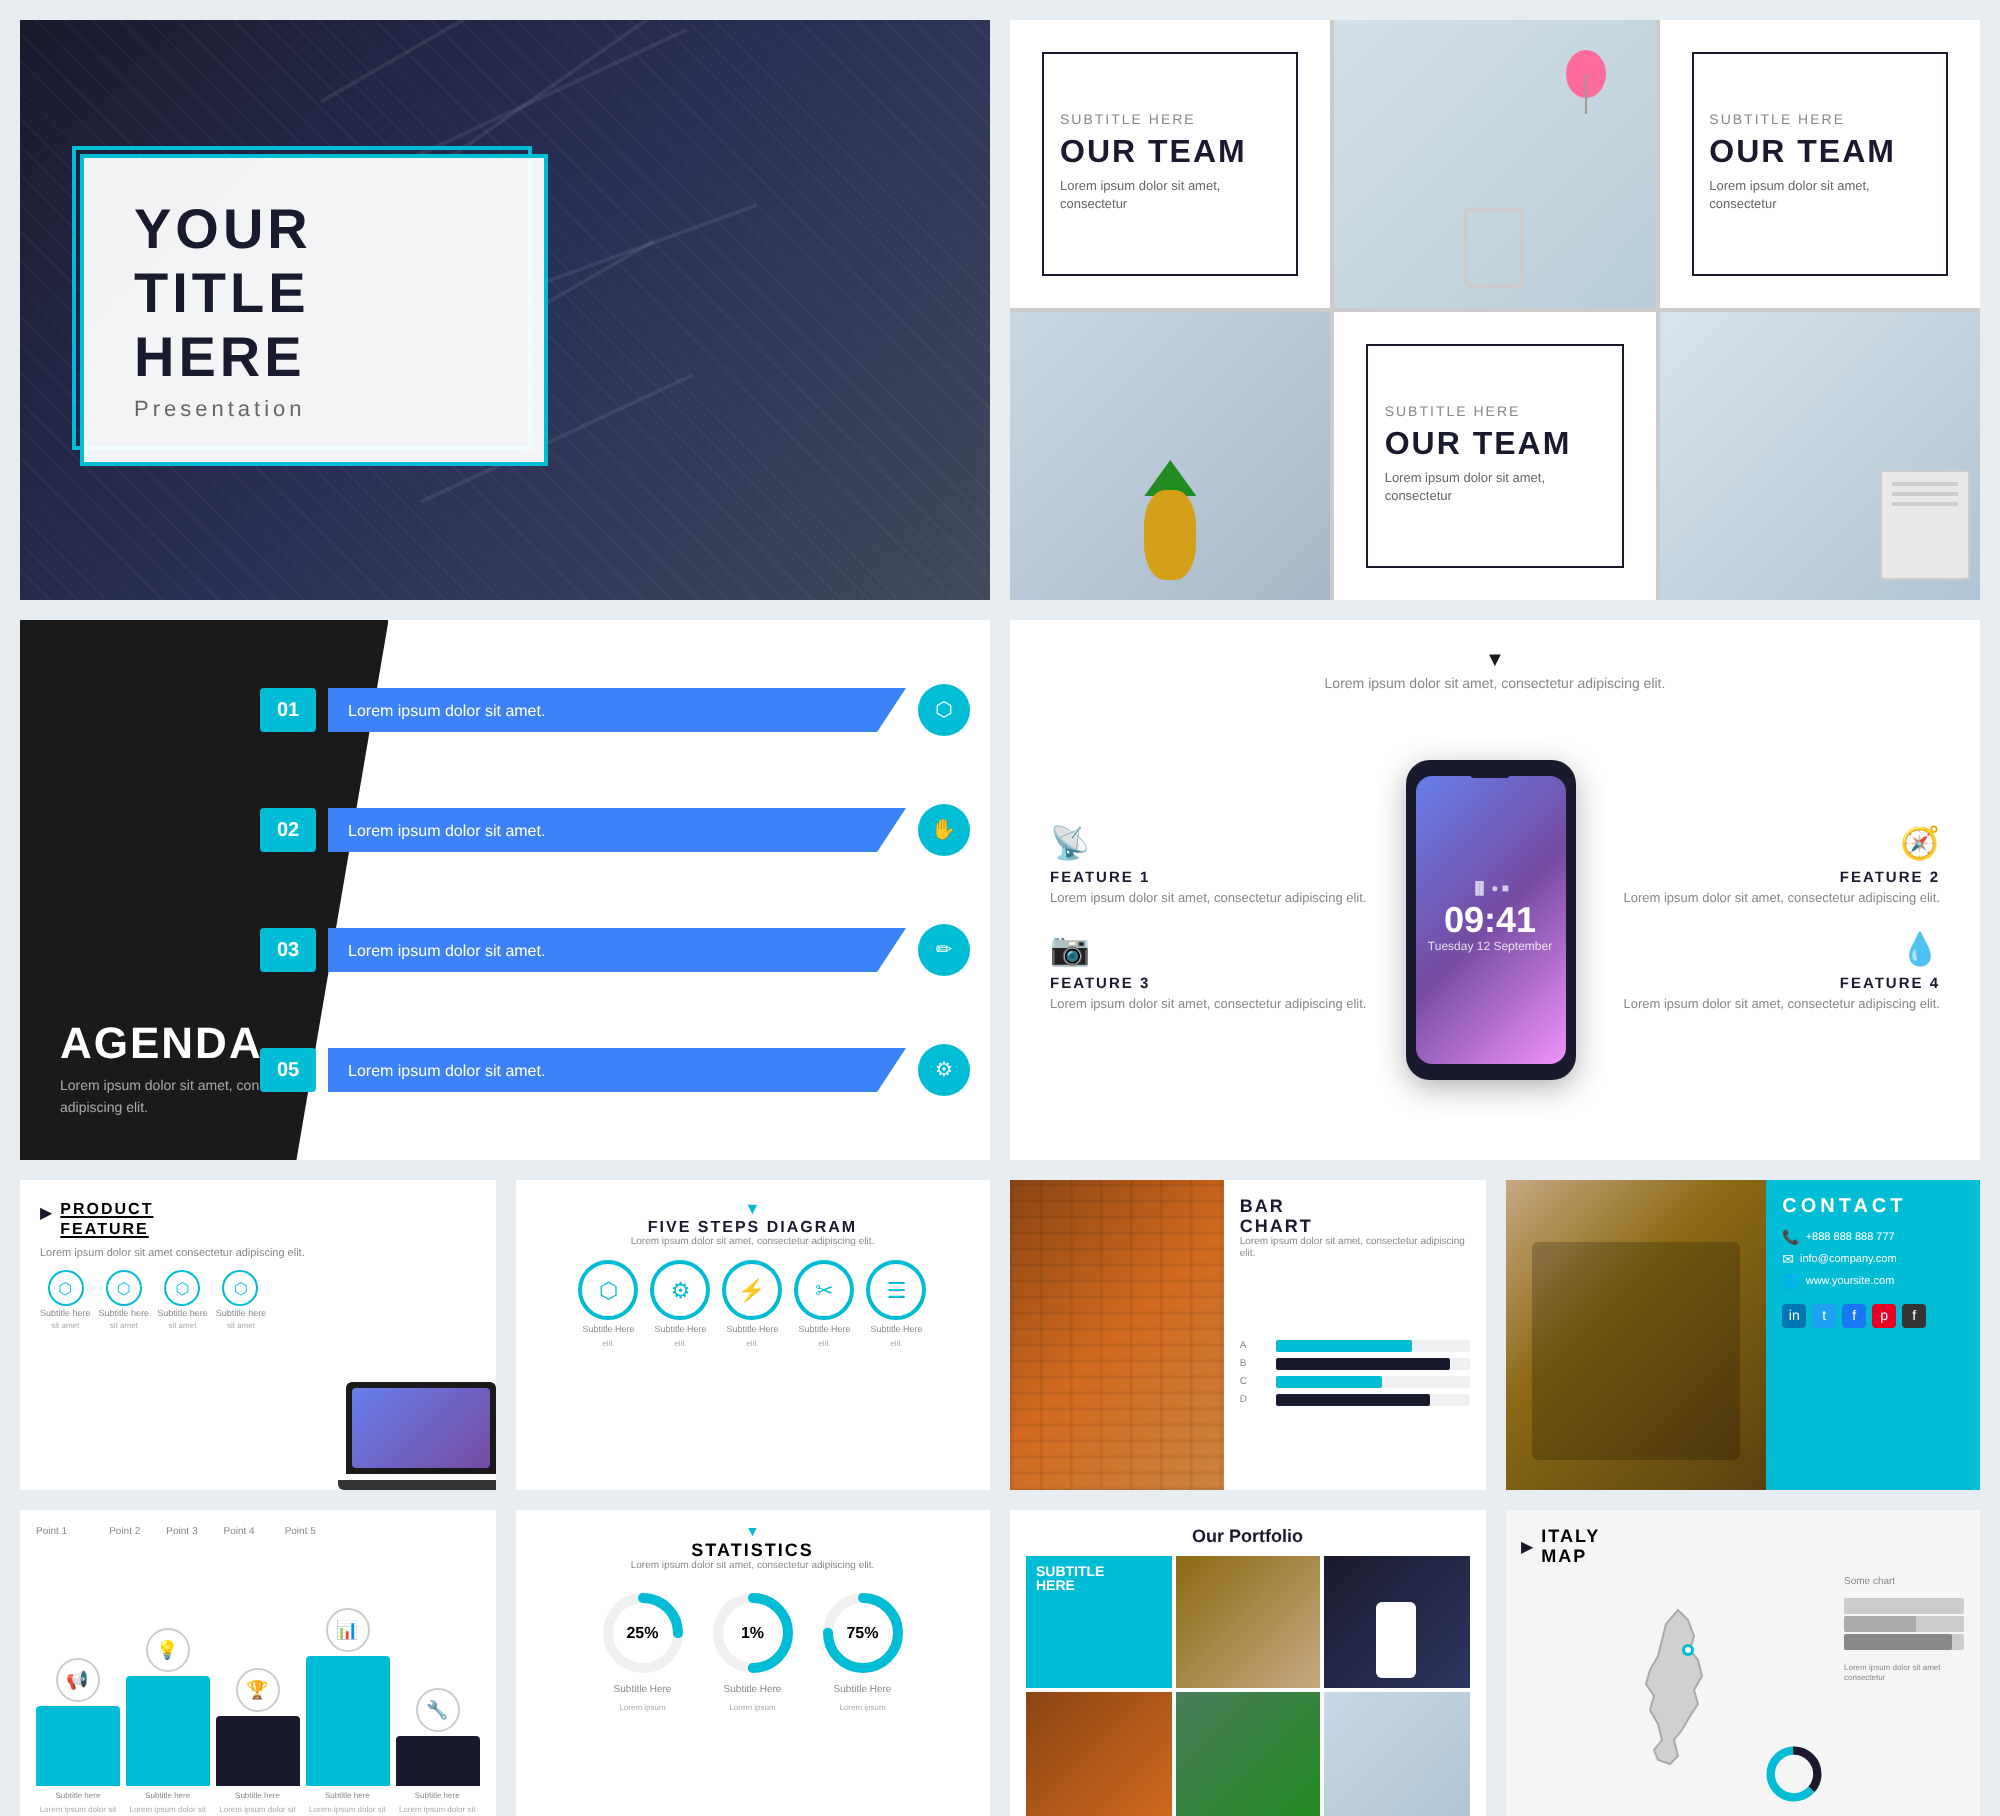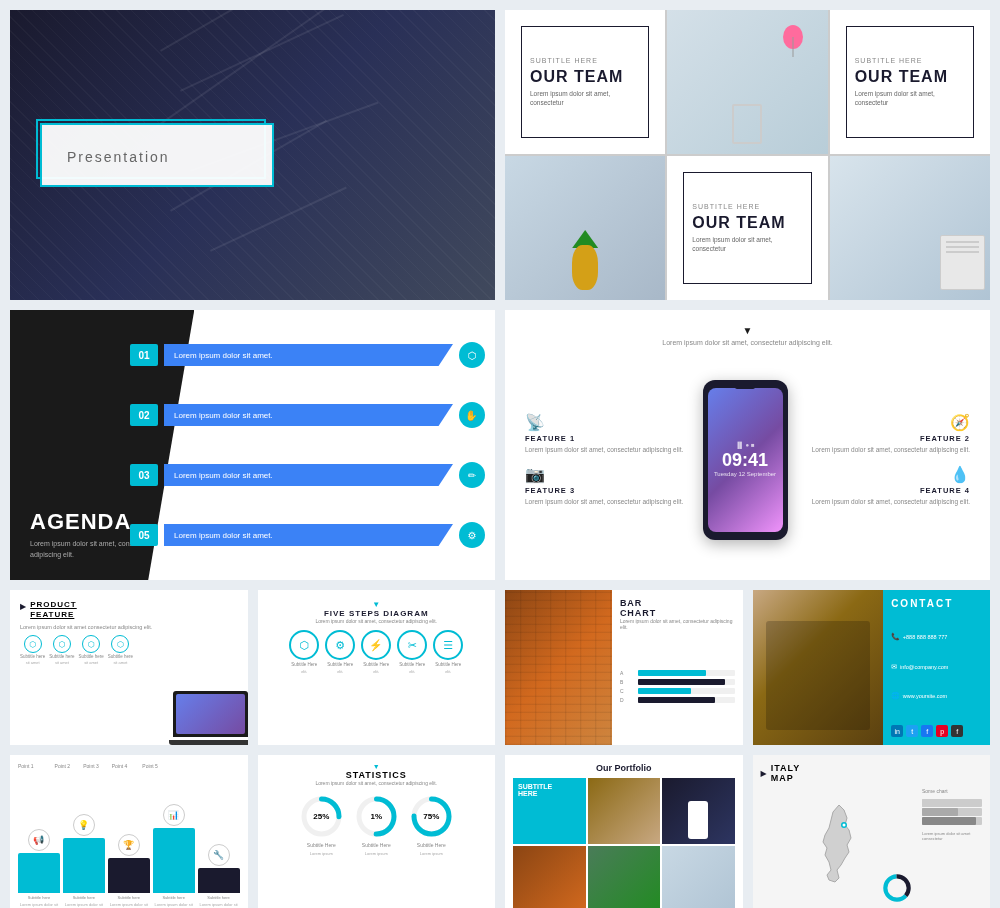--- a/index.html
+++ b/index.html
@@ -75,21 +75,21 @@
       z-index: -1;
     }
     .title-box h1 {
       font-size: 28px;
       font-weight: 900;
       color: #1a1a2e;
       letter-spacing: 2px;
       text-transform: uppercase;
     }
     .title-box p {
-      font-size: 14px;
+      font-size: 11px;
       color: #666;
       margin-top: 4px;
       letter-spacing: 2px;
     }
 
     
     .slide-team {
       grid-column: 2;
       grid-row: 1;
       height: 290px;
@@ -590,21 +590,20 @@
       background: linear-gradient(135deg, #c8a882 0%, #8B6914 100%);
       position: relative;
       overflow: hidden;
     }
     .contact-panel {
       flex: 1;
       background: #00bcd4;
       padding: 8px;
       display: flex;
       flex-direction: column;
-      justify-content: space-between;
     }
     .contact-title { font-size: 10px; font-weight: 900; text-transform: uppercase; letter-spacing: 2px; color: white; margin-bottom: 6px; }
     .contact-item { display: flex; align-items: center; gap: 3px; margin-bottom: 3px; }
     .contact-icon { font-size: 7px; color: white; }
     .contact-text { font-size: 5.5px; color: white; }
     .social-row { display: flex; gap: 3px; margin-top: 4px; }
     .social-icon {
       width: 12px; height: 12px;
       border-radius: 2px;
       display: flex; align-items: center; justify-content: center;
@@ -790,20 +789,21 @@
     <div class="geo-lines">
       <div class="geo-line" style="width:200px;height:2px;top:40px;left:150px;transform:rotate(-30deg);"></div>
       <div class="geo-line" style="width:180px;height:2px;top:80px;left:170px;transform:rotate(-25deg);"></div>
       <div class="geo-line" style="width:220px;height:2px;top:120px;left:140px;transform:rotate(-35deg);"></div>
       <div class="geo-line" style="width:200px;height:2px;top:160px;left:180px;transform:rotate(-20deg);"></div>
       <div class="geo-line" style="width:180px;height:2px;top:200px;left:160px;transform:rotate(-30deg);"></div>
       <div class="geo-line" style="width:150px;height:2px;top:240px;left:200px;transform:rotate(-25deg);"></div>
     </div>
     <div class="slide-title-content">
       <div class="title-box">
+        <h1>YOUR TITLE HERE</h1>
         <p>Presentation</p>
       </div>
     </div>
   </div>
 
   <div class="slide slide-team">
 
     <div class="team-card">
       <div class="team-border-box">
         <div class="team-subtitle">SUBTITLE HERE</div>

